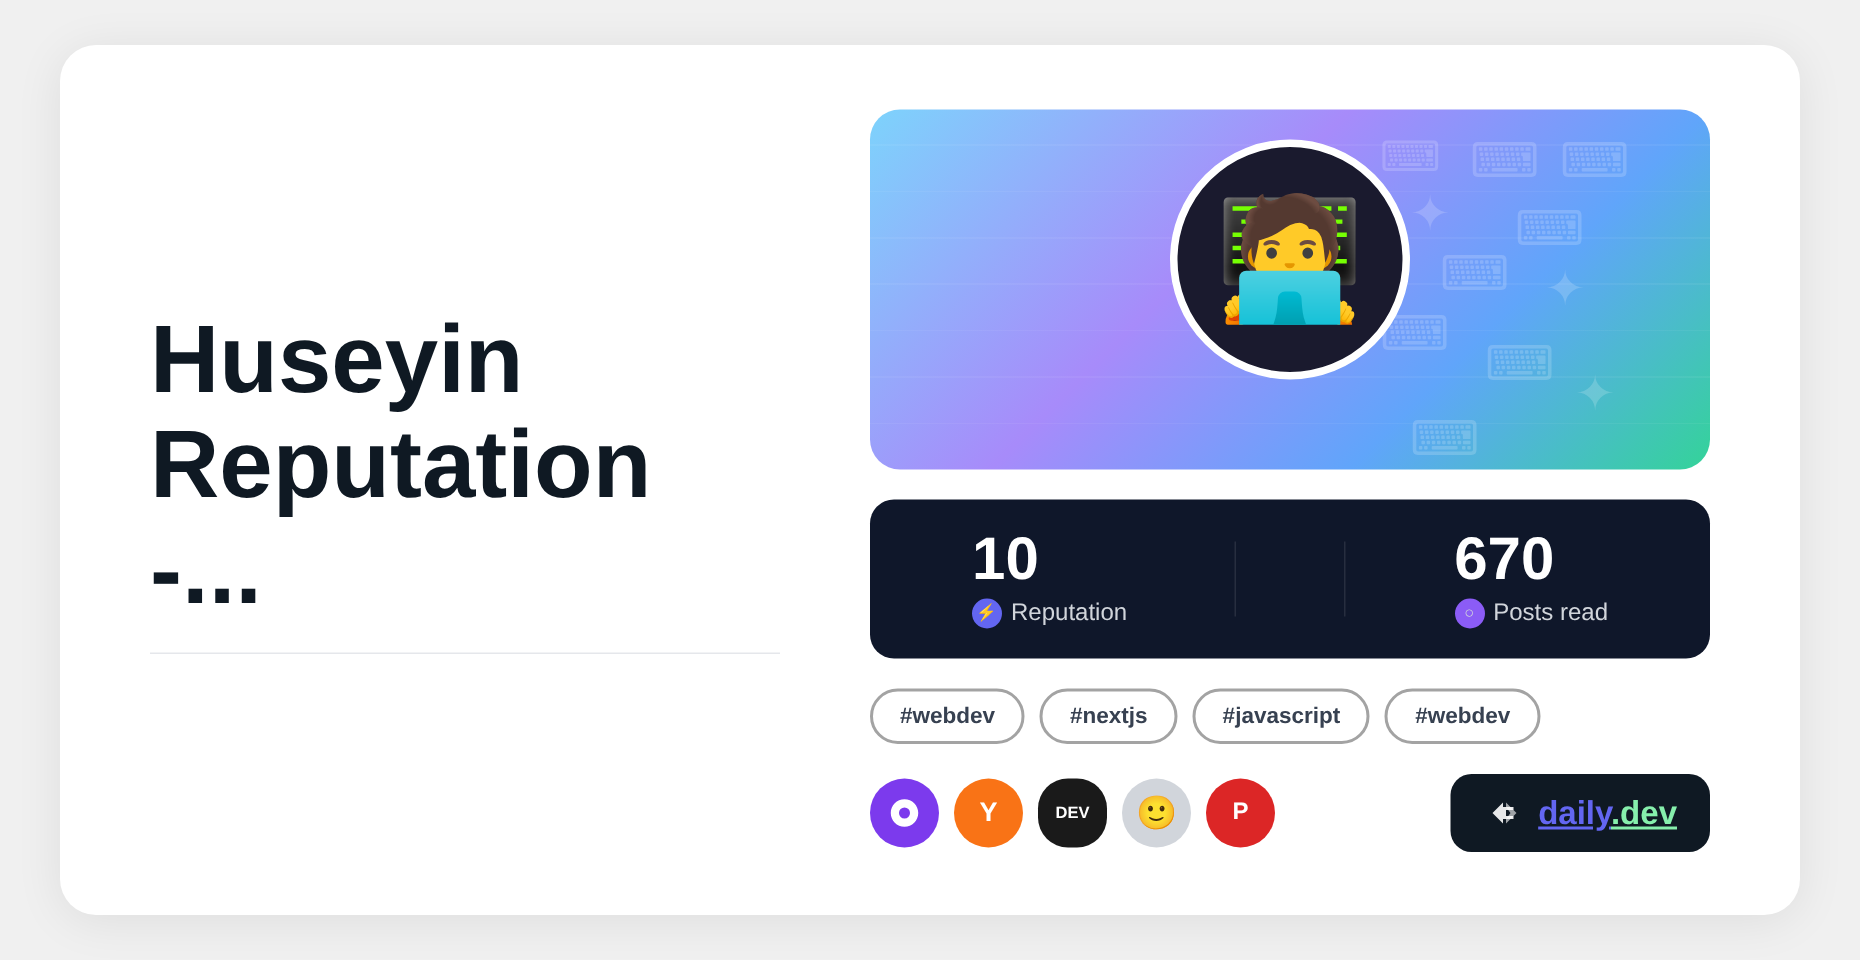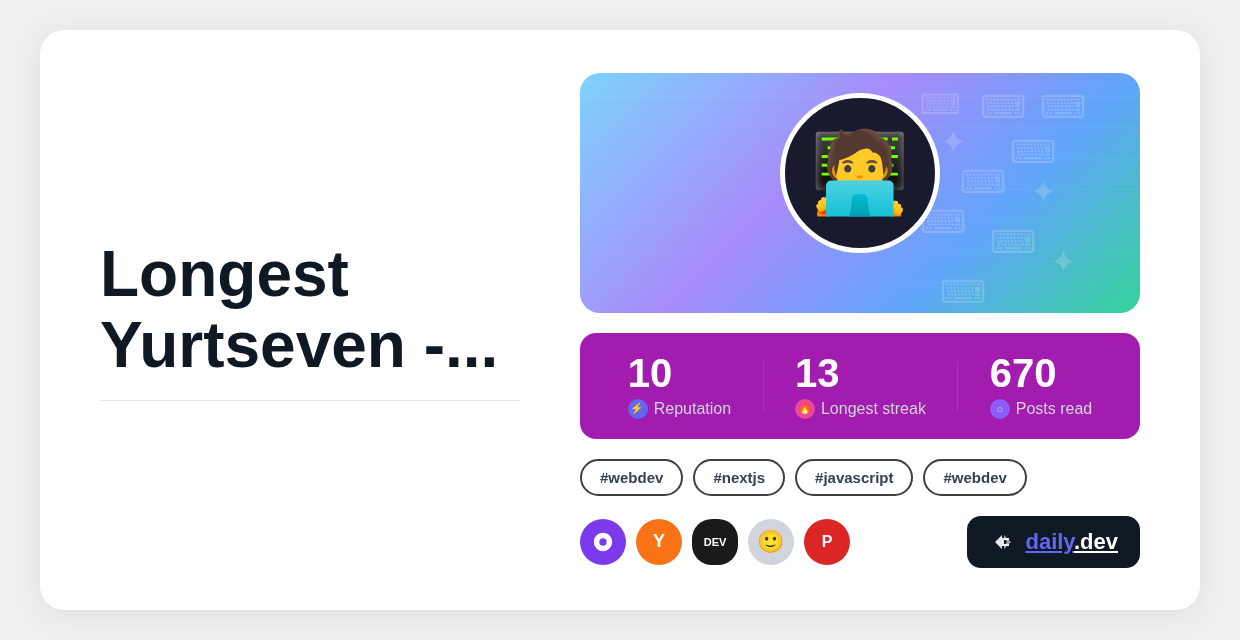--- a/index.html
+++ b/index.html
@@ -100,21 +100,21 @@
       background: #1a1a2e;
       border: 5px solid white;
       overflow: hidden;
       display: flex;
       align-items: center;
       justify-content: center;
       font-size: 72px;
     }
     
     .stats-bar {
-      background: #a21caf;
+      background: #0f172a;
       border-radius: 16px;
       padding: 20px 32px;
       display: flex;
       align-items: center;
       justify-content: space-around;
     }
     .stat-item {
       display: flex;
       flex-direction: column;
       align-items: flex-start;
@@ -150,21 +150,21 @@
       height: 50px;
       background: rgba(255,255,255,0.1);
     }
     
     .tags-section {
       display: flex;
       flex-wrap: wrap;
       gap: 10px;
     }
     .tag {
-      border: 2px solid #404040;
+      border: 2px solid #a3a3a3;
       border-radius: 999px;
       padding: 8px 18px;
       font-size: 15px;
       font-weight: 600;
       color: #374151;
     }
     
     .bottom-row {
       display: flex;
       align-items: center;
@@ -218,21 +218,21 @@
       width: 28px;
       height: 28px;
     }
   </style>
 </head>
 <body>
 
 <div class="card">
 
   <div class="left">
-    <div class="username">Longest Yurtseven -...</div>
+    <div class="username">Huseyin Reputation -...</div>
     <div class="divider"></div>
   </div>
 
   <div class="right">
 
     <div class="profile-top">
 
       <div class="pattern-icons">
         <span class="pattern-icon" style="top:15px;left:340px;font-size:28px;">⌨</span>
         <span class="pattern-icon" style="top:15px;left:400px;">⌨</span>
@@ -256,27 +256,20 @@
 
     <div class="stats-bar">
       <div class="stat-item">
         <span class="stat-number">10</span>
         <span class="stat-label">
           <span class="stat-icon stat-icon-reputation">⚡</span>
           <span>Reputation</span>
         </span>
       </div>
       <div class="stat-divider"></div>
-      <div class="stat-item">
-        <span class="stat-number">13</span>
-        <span class="stat-label">
-          <span class="stat-icon stat-icon-streak">🔥</span>
-          <span>Longest streak</span>
-        </span>
-      </div>
       <div class="stat-divider"></div>
       <div class="stat-item">
         <span class="stat-number">670</span>
         <span class="stat-label">
           <span class="stat-icon stat-icon-posts">○</span>
           <span>Posts read</span>
         </span>
       </div>
     </div>
 
@@ -306,19 +299,19 @@
       </div>
 
       <div class="dailydev-logo">
         <span class="dd-icon">
           <svg width="28" height="28" viewBox="0 0 28 28" fill="none">
             <path d="M6 14 L13 7 L13 10 L20 10 L20 12 L15 12 L15 16 L20 16 L20 18 L13 18 L13 21 Z" fill="white" opacity="0.9"></path>
             <path d="M15 7 L22 14 L15 21 L15 18 L18 14 L15 10 Z" fill="white" opacity="0.6"></path>
           </svg>
         </span>
         <span class="dailydev-text">
-          <span>daily</span><span style="color:#ffffff;">.dev</span>
+          <span>daily</span><span style="color:#86efac;">.dev</span>
         </span>
       </div>
     </div>
 
   </div>
 </div>
 
 </body></html>

